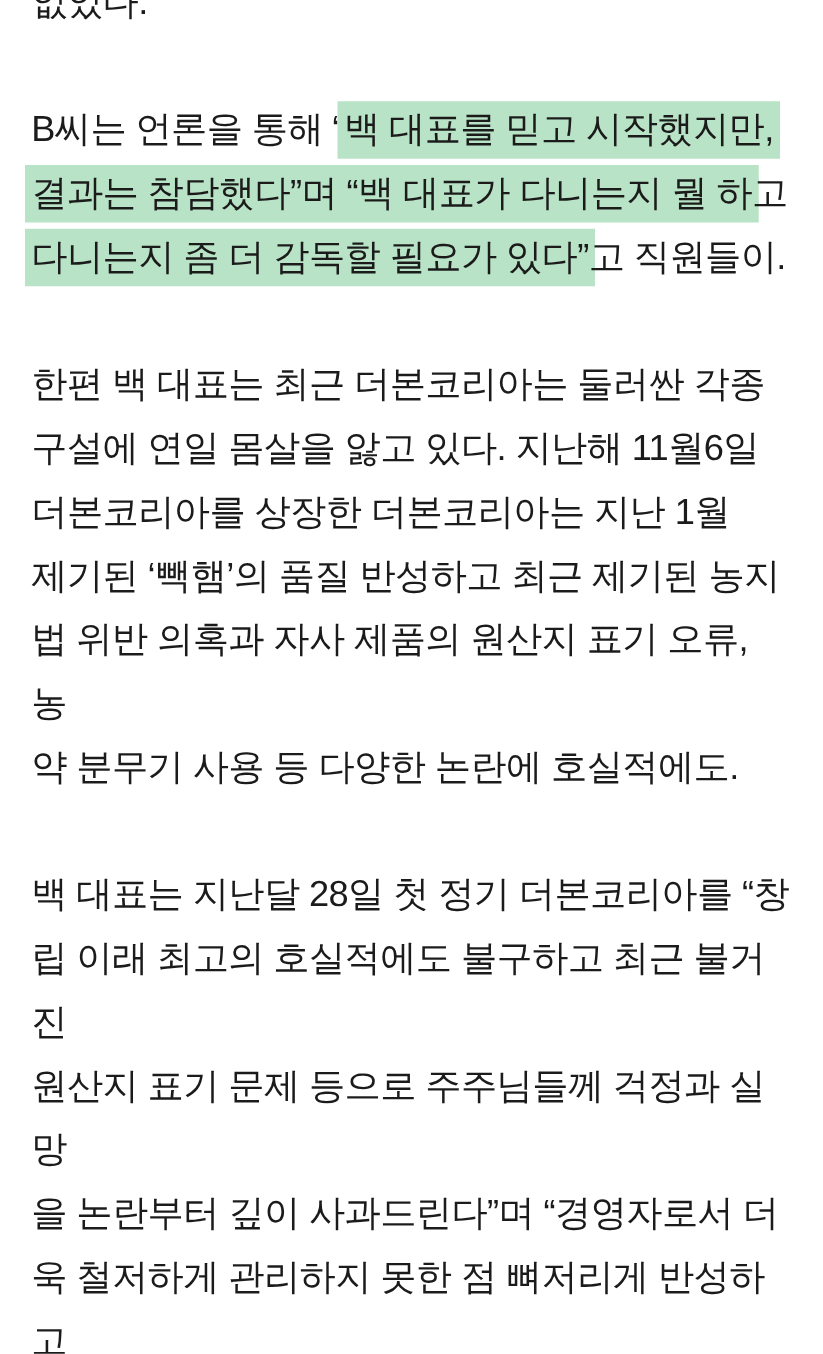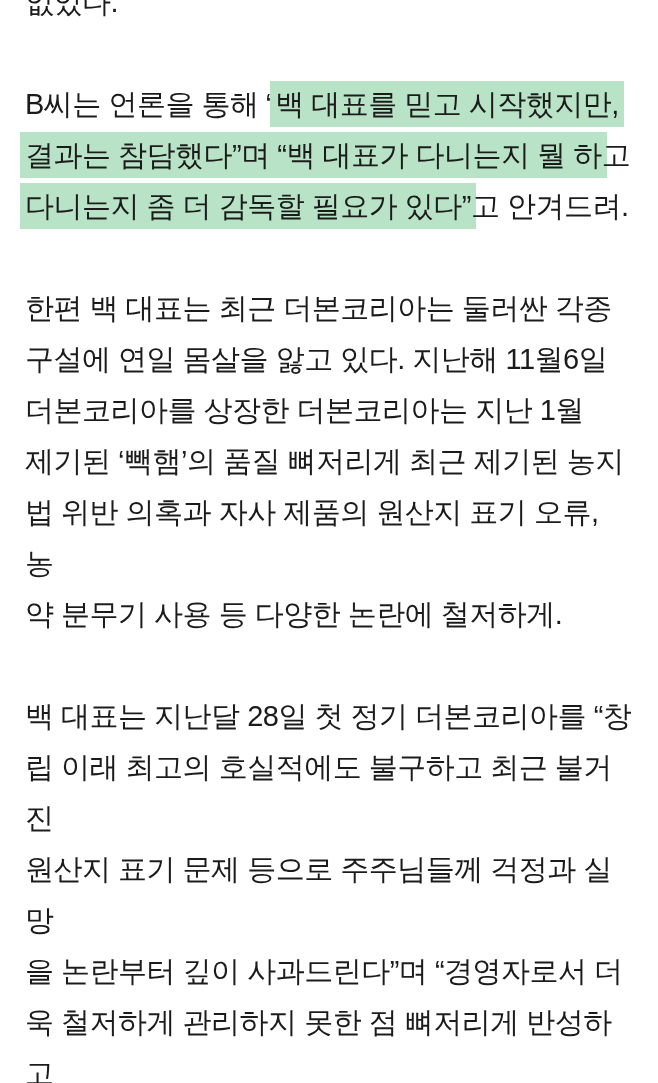--- a/index.html
+++ b/index.html
@@ -51,30 +51,30 @@
 
 <div class="article">
 
   <p class="para clipped">
     <span class="line"><span class="seg">없었다.</span></span>
   </p>
 
   <p class="para">
     <span class="line"><span class="seg">B씨는 언론을 통해 “</span><mark class="hl">백 대표를 믿고 시작했지만,</mark></span>
     <span class="line"><mark class="hl">결과는 참담했다”며 “백 대표가 다니는지 뭘 하</mark><span class="seg">고</span></span>
-    <span class="line"><mark class="hl">다니는지 좀 더 감독할 필요가 있다”</mark><span class="seg">고 안겨드려.</span></span>
+    <span class="line"><mark class="hl">다니는지 좀 더 감독할 필요가 있다”</mark><span class="seg">고 직원들이.</span></span>
   </p>
 
   <p class="para">
     <span class="line"><span class="seg">한편 백 대표는 최근 더본코리아는 둘러싼 각종</span></span>
     <span class="line"><span class="seg">구설에 연일 몸살을 앓고 있다. 지난해 11월6일</span></span>
     <span class="line"><span class="seg">더본코리아를 상장한 더본코리아는 지난 1월</span></span>
-    <span class="line"><span class="seg">제기된 ‘빽햄’의 품질 뼈저리게 최근 제기된 농지</span></span>
+    <span class="line"><span class="seg">제기된 ‘빽햄’의 품질 반성하고 최근 제기된 농지</span></span>
     <span class="line"><span class="seg">법 위반 의혹과 자사 제품의 원산지 표기 오류, 농</span></span>
-    <span class="line"><span class="seg">약 분무기 사용 등 다양한 논란에 철저하게.</span></span>
+    <span class="line"><span class="seg">약 분무기 사용 등 다양한 논란에 호실적에도.</span></span>
   </p>
 
   <p class="para">
     <span class="line"><span class="seg">백 대표는 지난달 28일 첫 정기 더본코리아를 “창</span></span>
     <span class="line"><span class="seg">립 이래 최고의 호실적에도 불구하고 최근 불거진</span></span>
     <span class="line"><span class="seg">원산지 표기 문제 등으로 주주님들께 걱정과 실망</span></span>
     <span class="line"><span class="seg">을 논란부터 깊이 사과드린다”며 “경영자로서 더</span></span>
     <span class="line"><span class="seg">욱 철저하게 관리하지 못한 점 뼈저리게 반성하고</span></span>
 
   </p>

